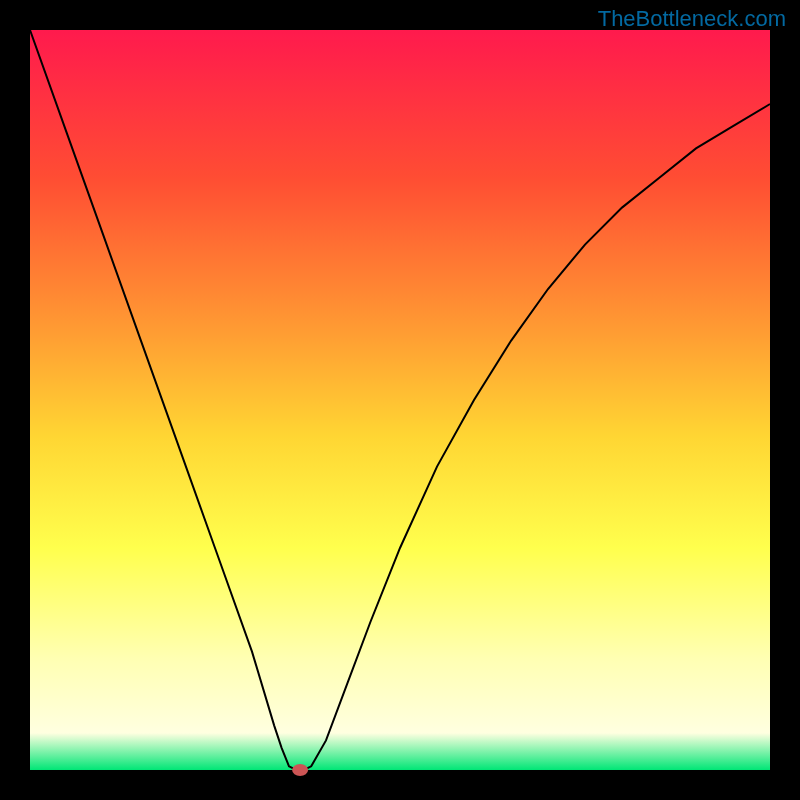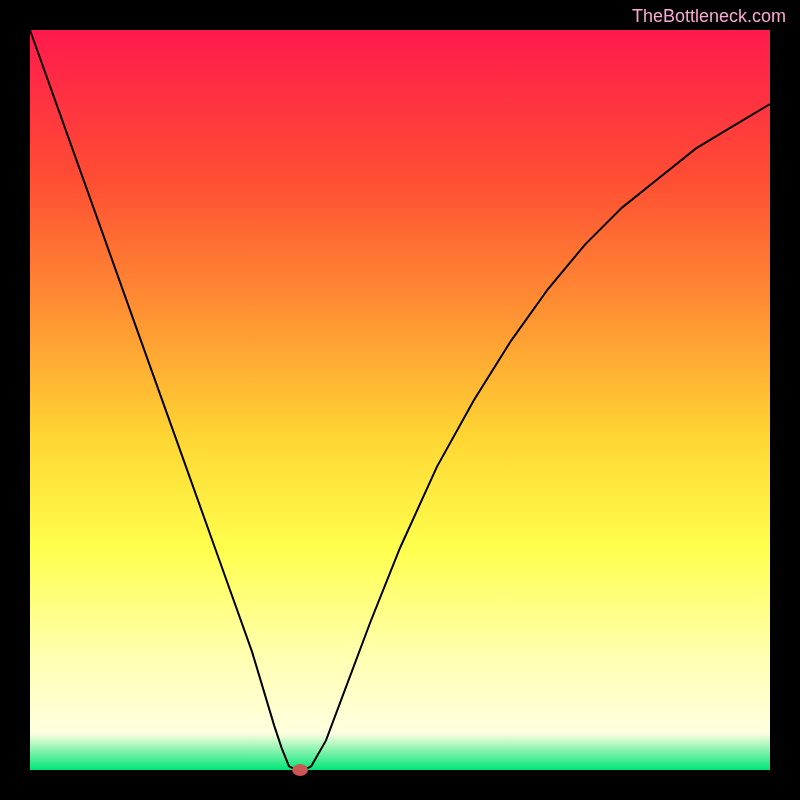--- a/index.html
+++ b/index.html
@@ -13,22 +13,22 @@
   }
   .chart-container {
     position: absolute;
     width: 800px;
     height: 800px;
   }
   .watermark {
     position: absolute;
     top: 6px;
     right: 14px;
-    color: #f9a8d4;
-    font-size: 18px;
+    color: #0369a1;
+    font-size: 22px;
     font-family: Arial, sans-serif;
     z-index: 10;
   }
   svg {
     display: block;
   }
 </style>
 </head>
 <body>
 

